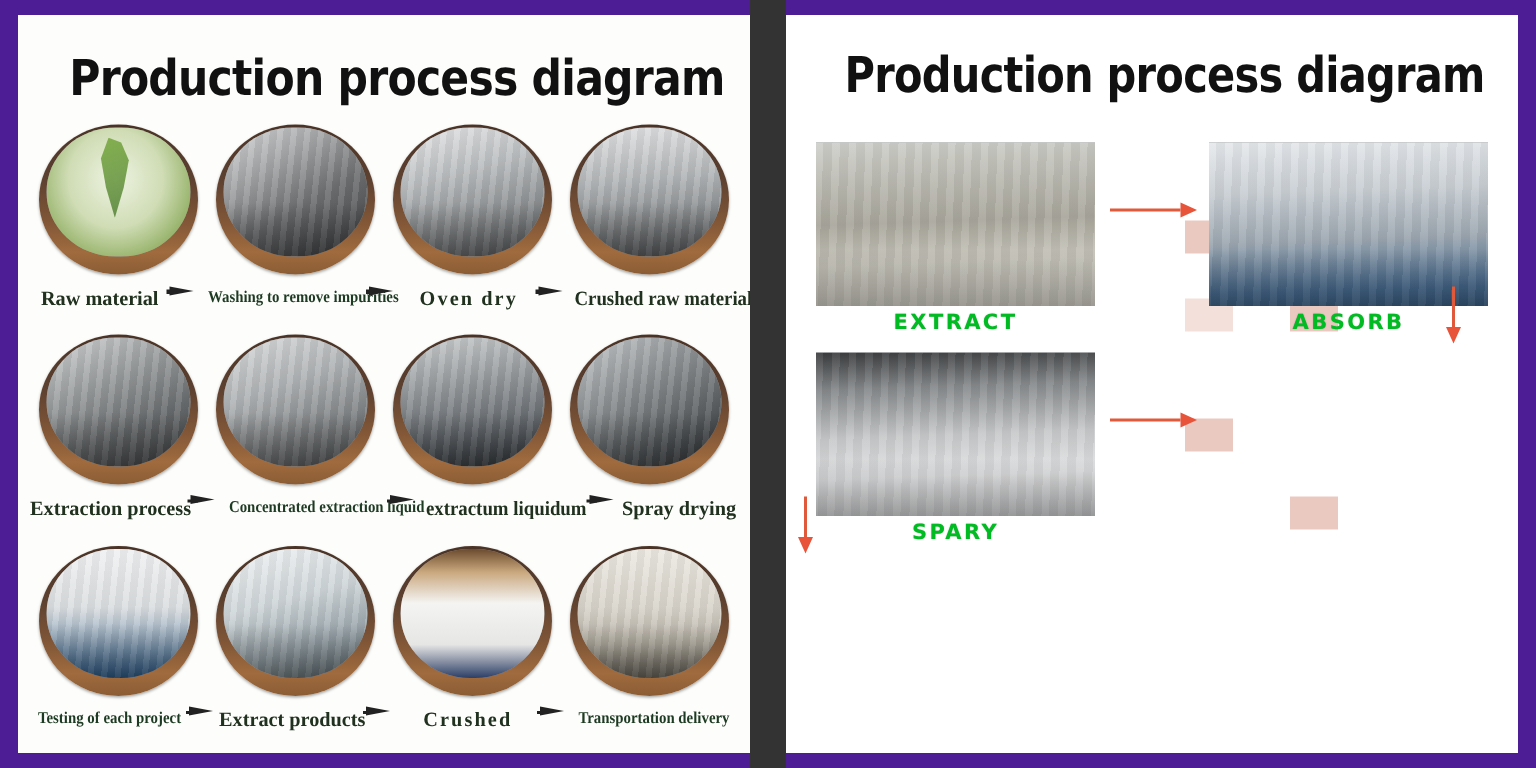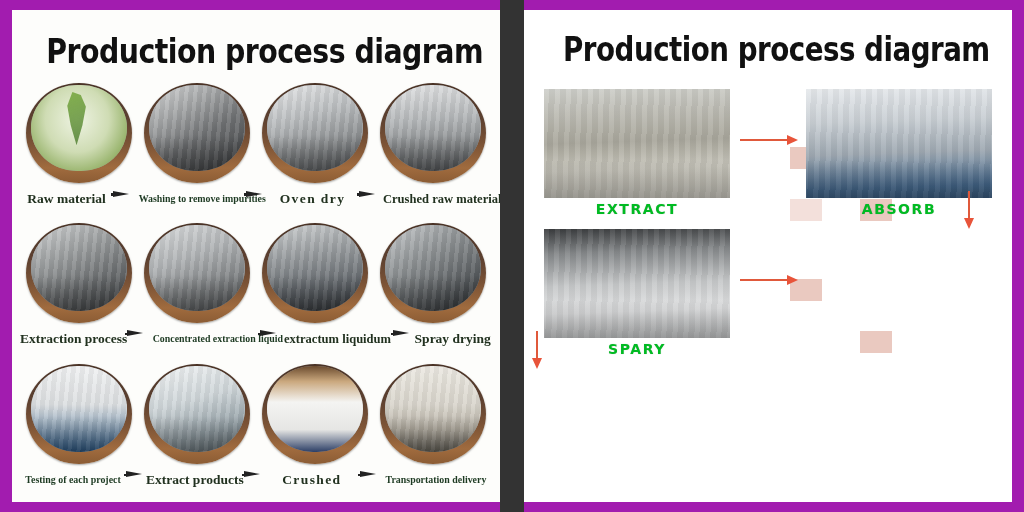--- a/index.html
+++ b/index.html
@@ -5,21 +5,21 @@
   * { margin:0; padding:0; box-sizing:border-box; }
   html,body { width:1024px; height:512px; overflow:hidden; }
   body {
     background:#333333;
     font-family:"Liberation Serif", serif;
   }
 
   .canvas {
     position:relative;
     width:1024px; height:512px;
-    background:#a21caf;
+    background:#4c1d95;
     display:flex;
   }
 
   
   .panel {
     position:relative;
     background:#ffffff;
     overflow:hidden;
   }
   .panel-left {
@@ -184,21 +184,21 @@
   
   .rgrid {
     position:relative;
     margin-top:14px;
     padding:0 20px;
   }
   .rrow {
     position:relative;
     display:flex;
     justify-content:space-between;
-    align-items:center;
+    align-items:flex-end;
     height:140px;
   }
   .rcell { position:relative; width:186px; }
   .rimg {
     width:186px; height:109px;
     background:#8a8d8f;
     position:relative;
     overflow:hidden;
   }
   .rimg .ph { position:absolute; inset:0; }

